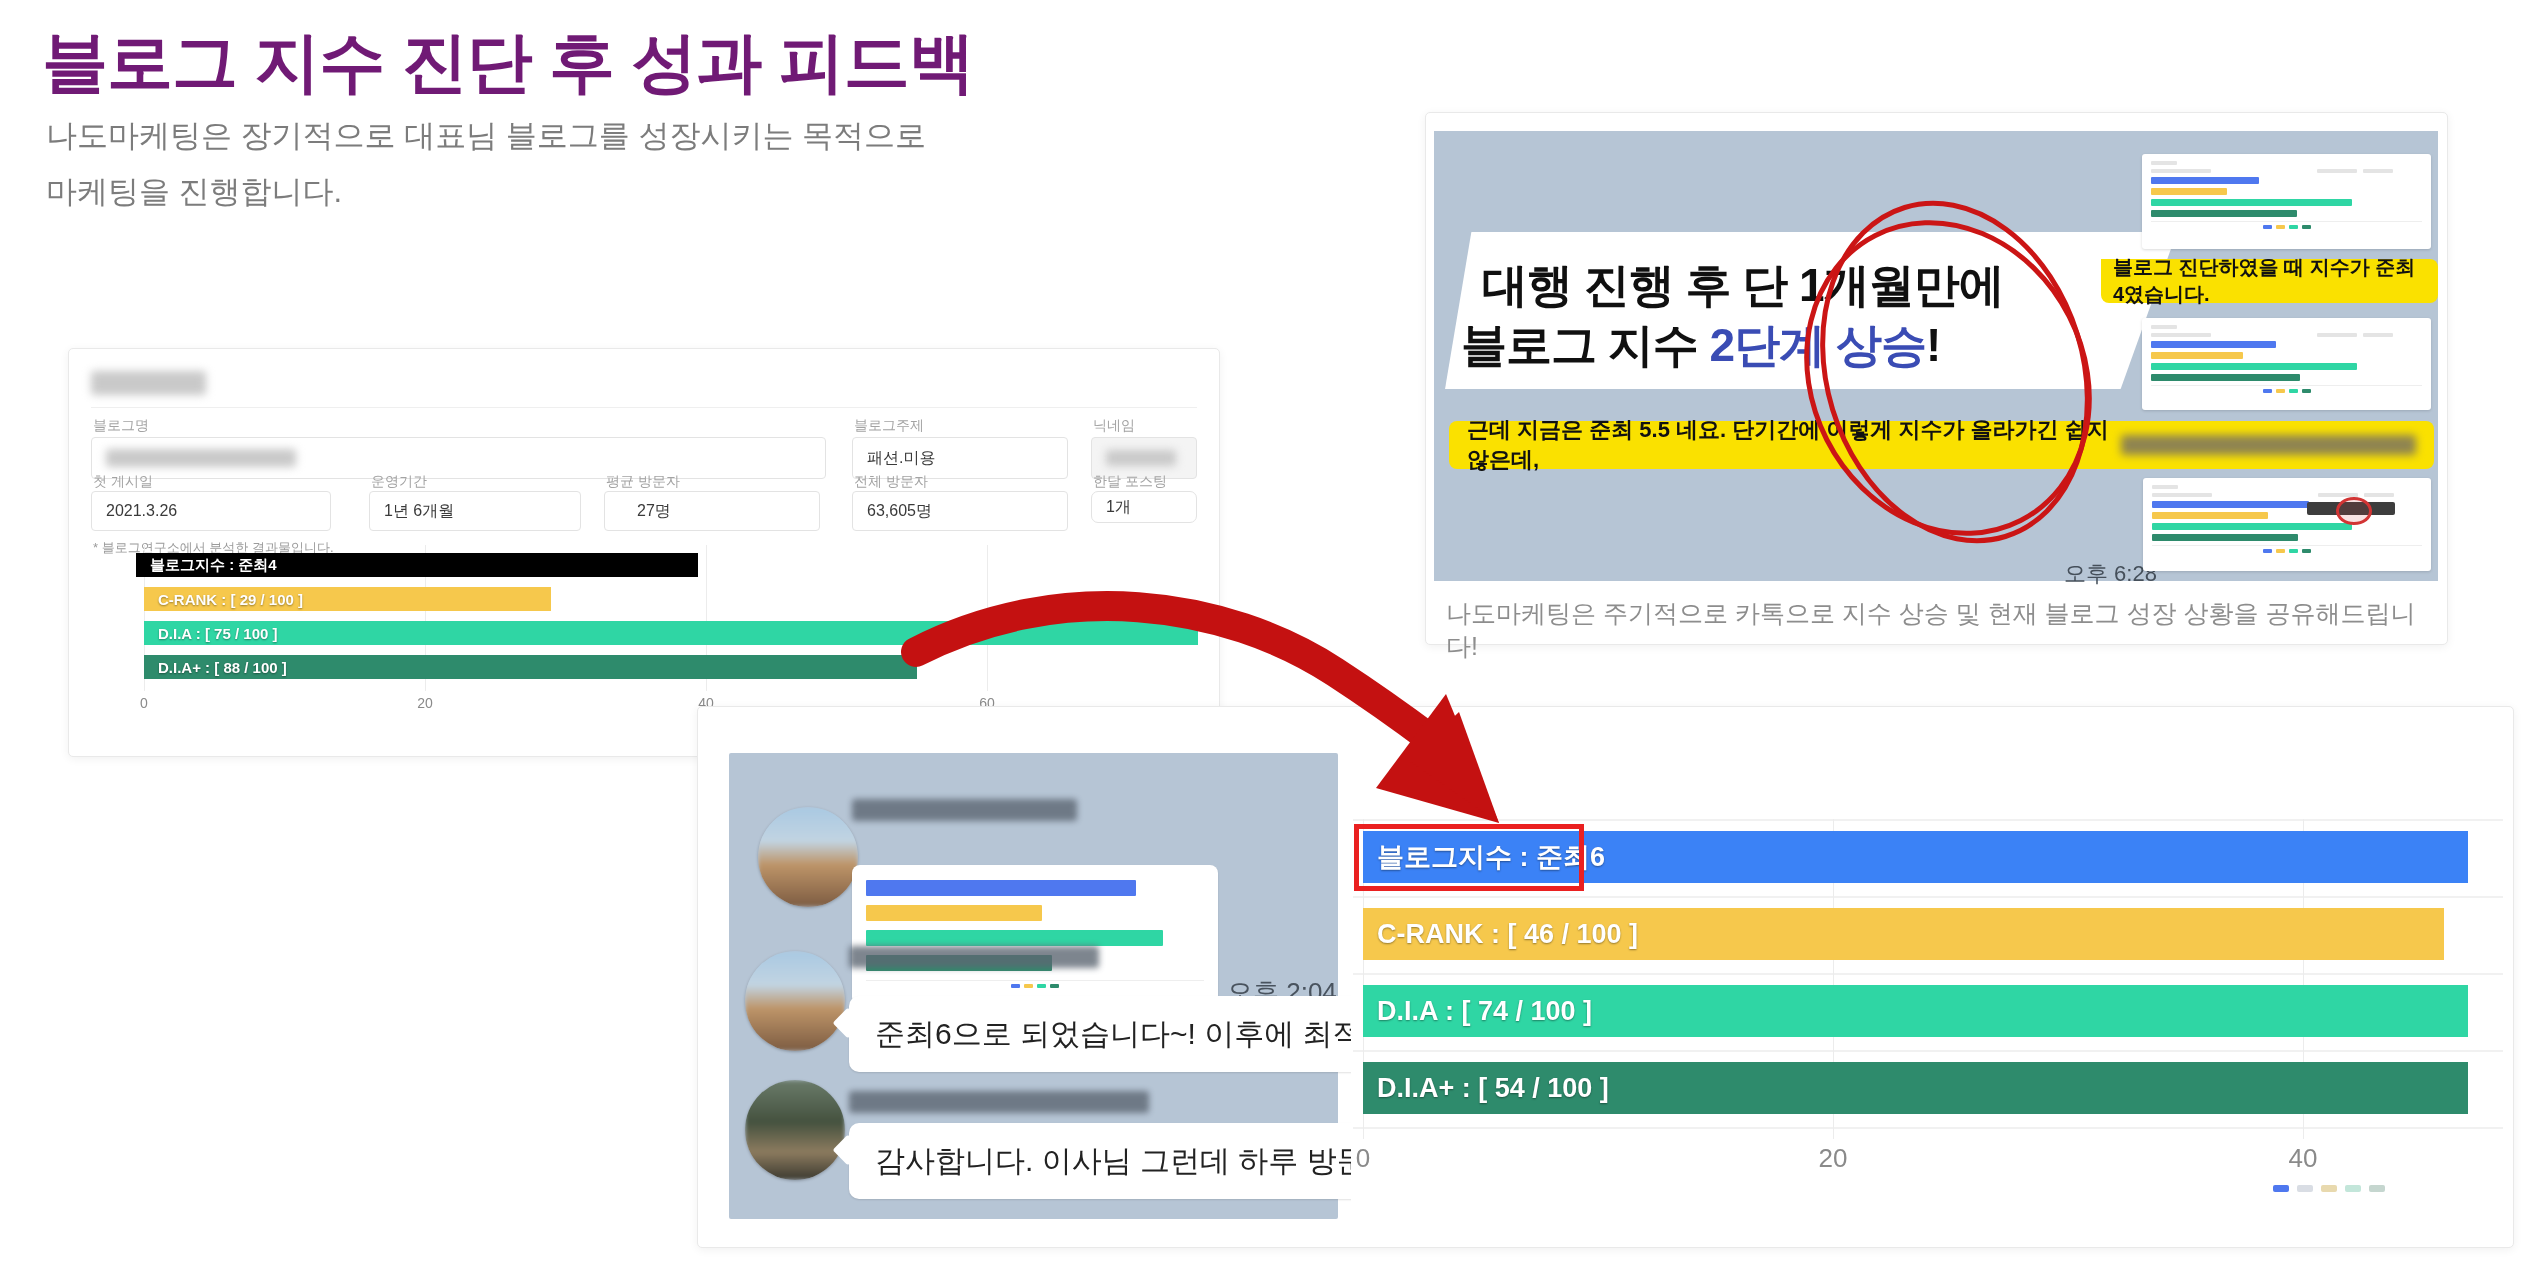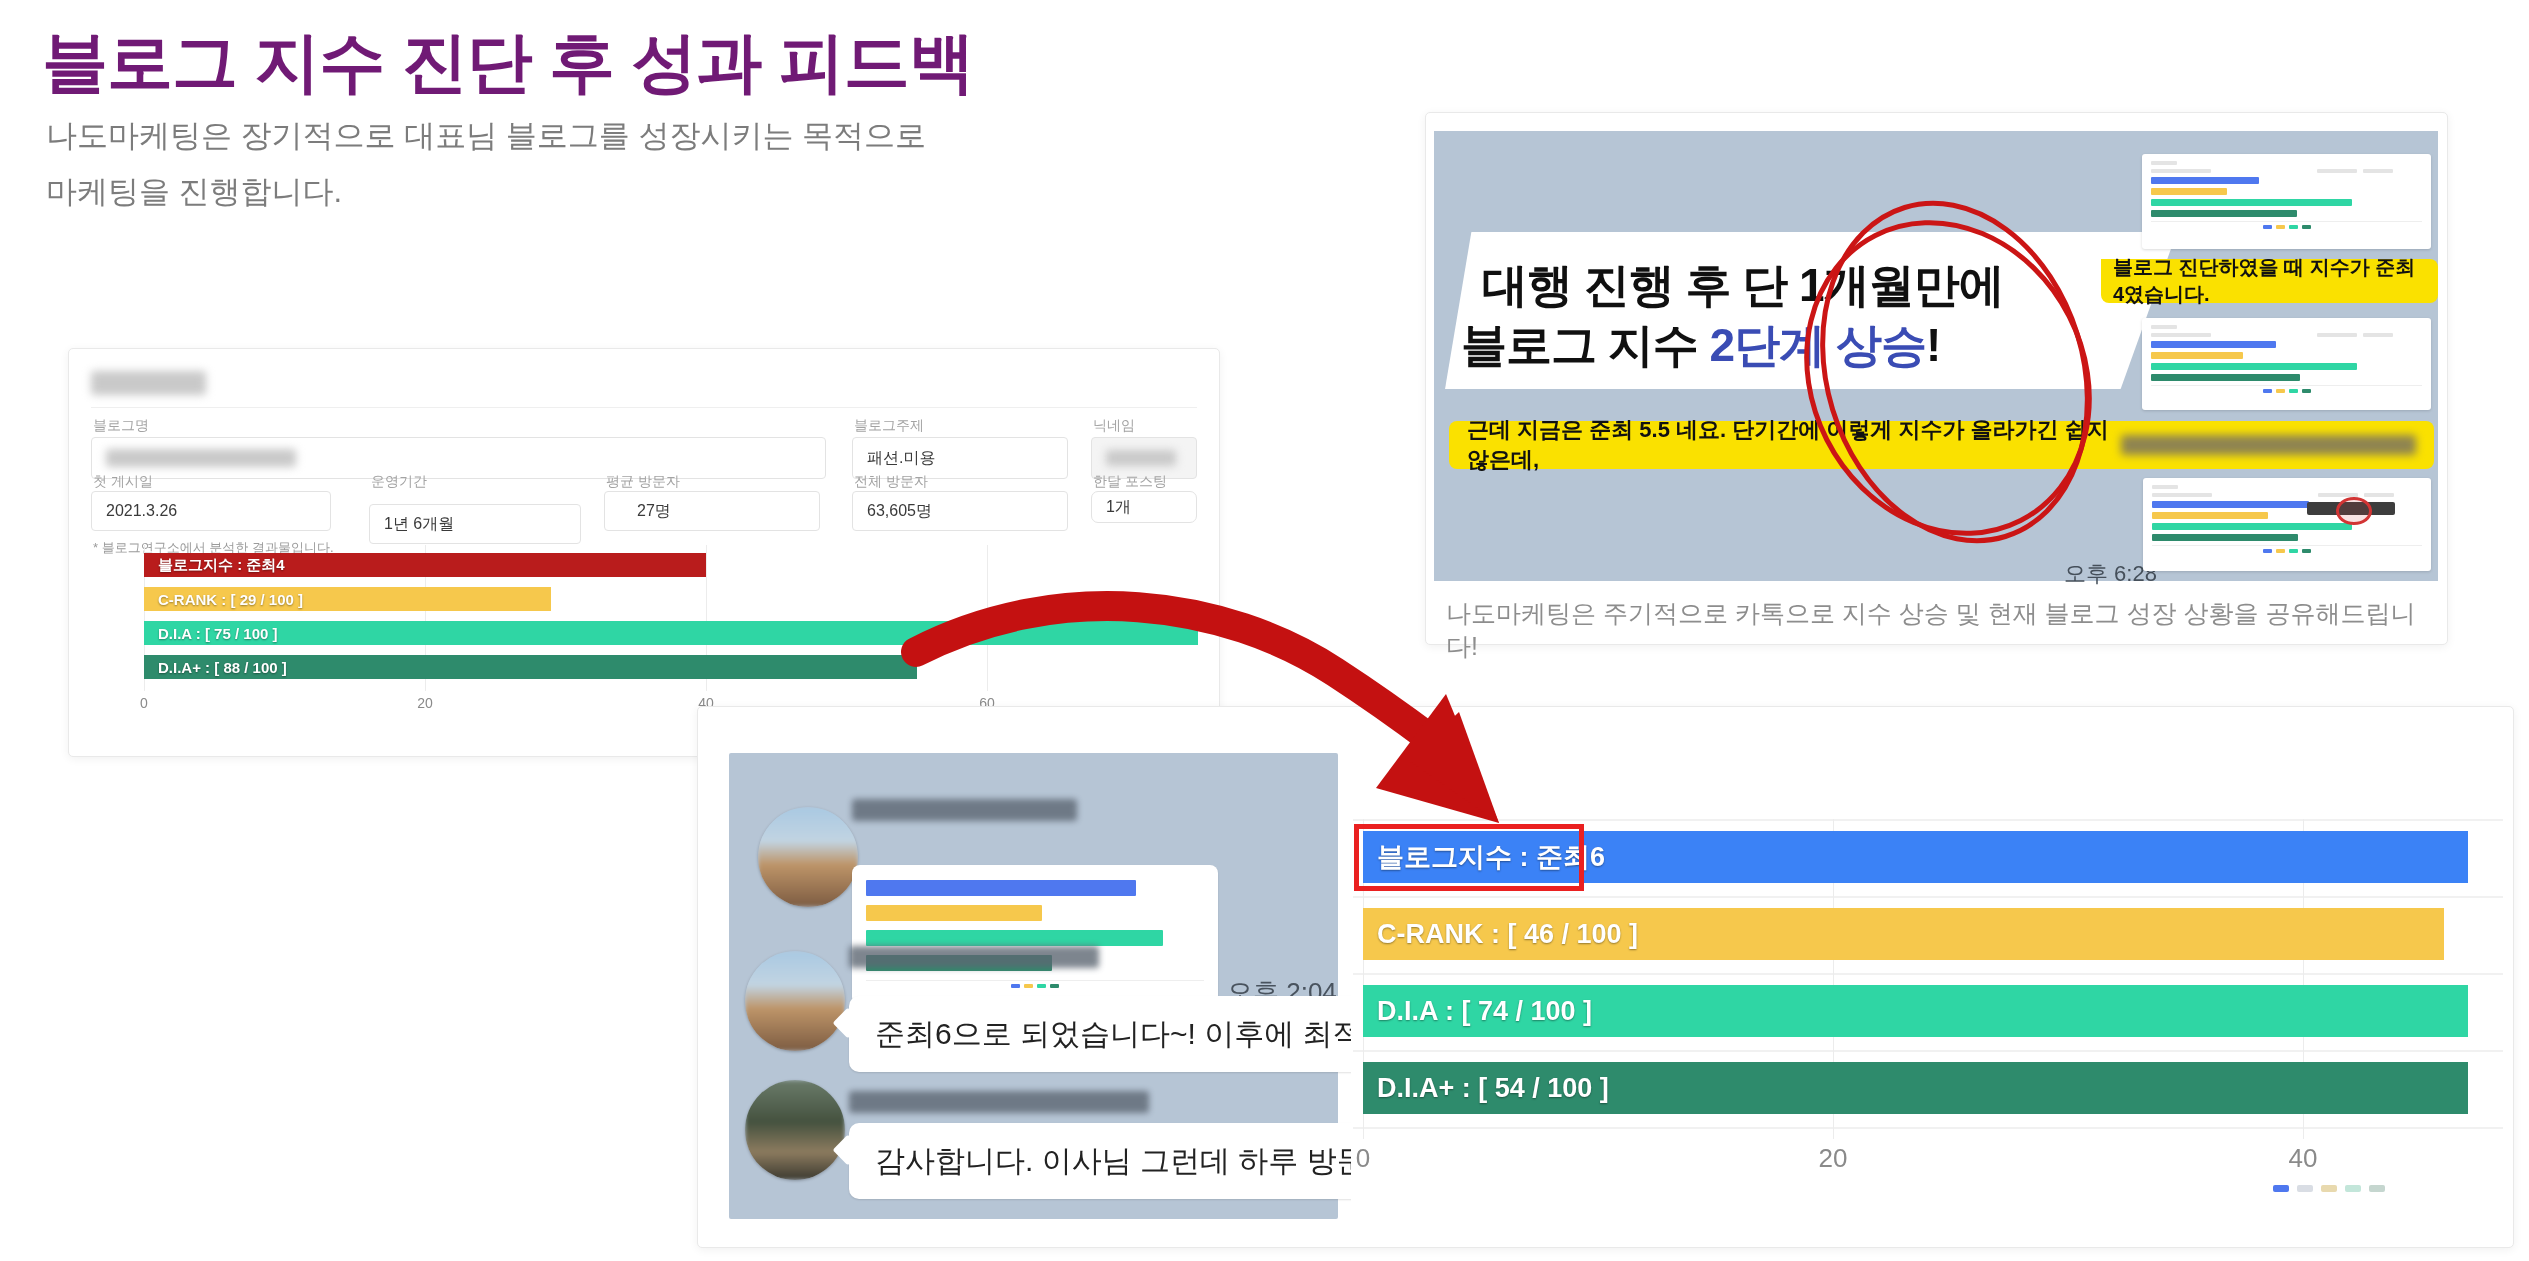--- a/index.html
+++ b/index.html
@@ -102,40 +102,40 @@
     <div class="abs f-label" style="left:785px;top:68px;">블로그주제</div>
     <div class="abs f-box" style="left:783px;top:88px;width:216px;">패션.미용</div>
     <div class="abs f-label" style="left:1024px;top:68px;">닉네임</div>
     <div class="abs f-box gray" style="left:1022px;top:88px;width:106px;">
       <span class="blob" style="width:70px;height:16px;display:block;"></span>
     </div>
 
     <div class="abs f-label" style="left:24px;top:124px;">첫 게시일</div>
     <div class="abs f-box" style="left:22px;top:142px;width:240px;height:40px;">2021.3.26</div>
     <div class="abs f-label" style="left:302px;top:124px;">운영기간</div>
-    <div class="abs f-box" style="left:300px;top:155px;width:212px;height:40px;">1년 6개월</div>
+    <div class="abs f-box" style="left:300px;top:142px;width:212px;height:40px;">1년 6개월</div>
     <div class="abs f-label" style="left:537px;top:124px;">평균 방문자</div>
     <div class="abs f-box" style="left:535px;top:142px;width:216px;height:40px;padding-left:32px;">27명</div>
     <div class="abs f-label" style="left:785px;top:124px;">전체 방문자</div>
     <div class="abs f-box" style="left:783px;top:142px;width:216px;height:40px;">63,605명</div>
     <div class="abs f-label" style="left:1024px;top:124px;">한달 포스팅</div>
     <div class="abs f-box" style="left:1022px;top:142px;width:106px;height:32px;border-radius:7px;">1개</div>
 
     <div class="abs diag-note" style="left:24px;top:190px;">* 블로그연구소에서 분석한 결과물입니다.</div>
 
     <div class="abs hbar-chart">
         <div class="vgrid" style="left: 75px; top: 196px; height: 146px;"></div>
         <div class="tick" style="left: 75px; top: 346px; font-size: 14px;">0</div>
         <div class="vgrid" style="left: 356px; top: 196px; height: 146px;"></div>
         <div class="tick" style="left: 356px; top: 346px; font-size: 14px;">20</div>
         <div class="vgrid" style="left: 637px; top: 196px; height: 146px;"></div>
         <div class="tick" style="left: 637px; top: 346px; font-size: 14px;">40</div>
         <div class="vgrid" style="left: 918px; top: 196px; height: 146px;"></div>
         <div class="tick" style="left: 918px; top: 346px; font-size: 14px;">60</div>
-        <div class="hbar" style="left: 75px; top: 204px; width: 562px; height: 24px; background: #b91c1c;">
+        <div class="hbar" style="left: 67px; top: 204px; width: 562px; height: 24px; background: #000000;">
           <span style="font-size: 15px;">블로그지수 : 준최4</span>
         </div>
         <div class="hbar" style="left: 75px; top: 238px; width: 407.45px; height: 24px; background: rgb(246, 200, 76);">
           <span style="font-size: 15px;">C-RANK : [ 29 / 100 ]</span>
         </div>
         <div class="hbar" style="left: 75px; top: 272px; width: 1053.75px; height: 24px; background: rgb(47, 214, 164);">
           <span style="font-size: 15px;">D.I.A : [ 75 / 100 ]</span>
         </div>
         <div class="hbar" style="left: 75px; top: 306px; width: 772.75px; height: 24px; background: rgb(46, 139, 108);">
           <span style="font-size: 15px;">D.I.A+ : [ 88 / 100 ]</span>

